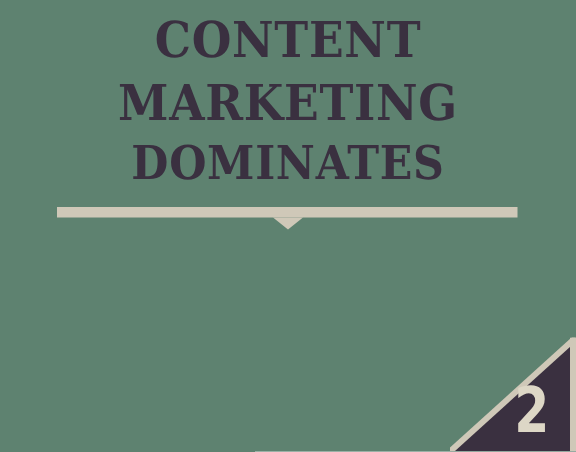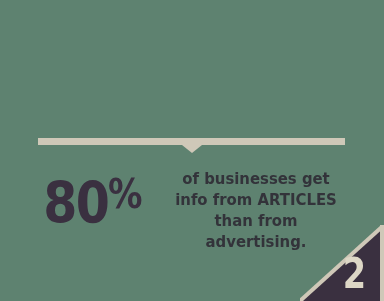--- a/index.html
+++ b/index.html
@@ -142,40 +142,31 @@
     color: #ddd7c6;
     transform: scaleX(0.8);
     transform-origin: right bottom;
   }
 </style>
 </head>
 <body>
 
 <div id="infographic">
 
+  <div class="title-block">
+    <div class="title-line title-line-1">CONTENT</div>
+    <div class="title-line title-line-2">MARKETING</div>
+    <div class="title-line title-line-3">DOMINATES</div>
+  </div>
 
   <div class="divider-wrap">
     <div class="divider-bar"></div>
     <div class="divider-notch"></div>
   </div>
 
-  <div class="stat-row">
-
-    <div class="stat-number">
-      <span>80</span><span class="pct">%</span>
-    </div>
-
-    <div class="body-text">
-      <div>of businesses get</div>
-      <div>info from ARTICLES</div>
-      <div>than from</div>
-      <div>advertising.</div>
-    </div>
-
-  </div>
 
   <div class="corner-badge">
     <svg width="84" height="76" viewBox="0 0 84 76">
       <polygon points="84,0 84,76 0,76" fill="#3a3040"></polygon>
       <line x1="84" y1="0" x2="0" y2="76" stroke="#cfc8b8" stroke-width="4"></line>
       <rect x="80" y="0" width="4" height="76" fill="#cfc8b8"></rect>
     </svg>
     <div class="badge-number">2</div>
   </div>
 

